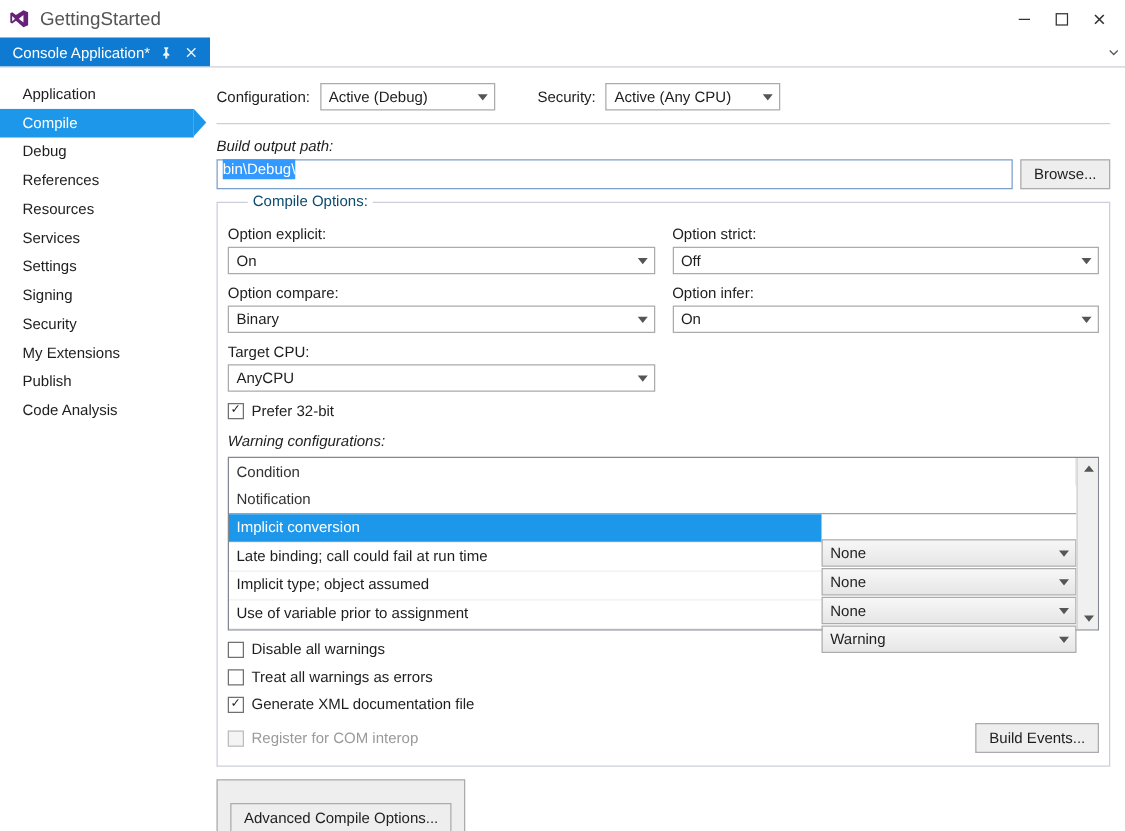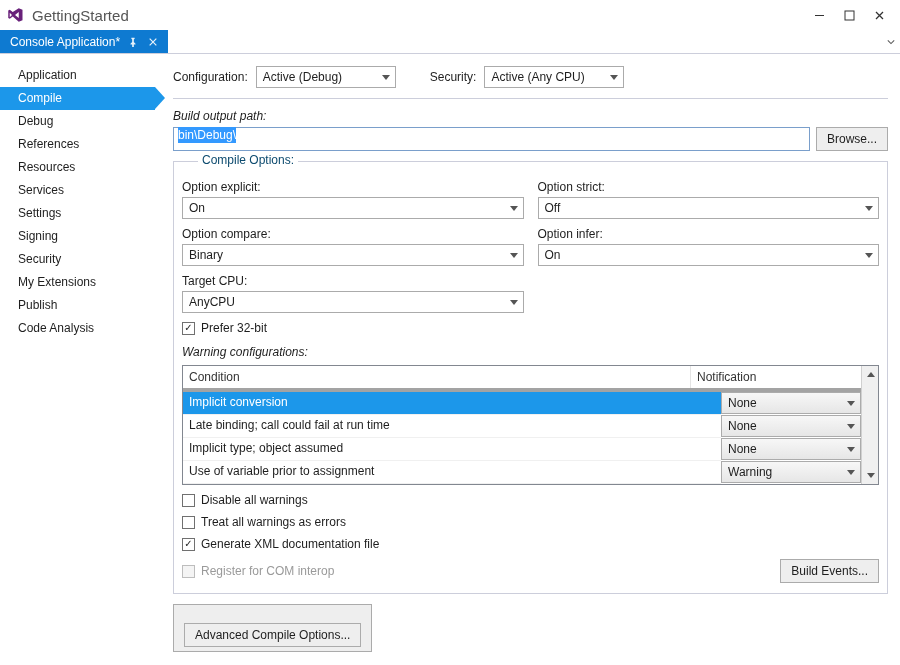--- a/index.html
+++ b/index.html
@@ -55,27 +55,27 @@
 
   .checkbox-row { display:flex; align-items:center; gap:6px; margin-top:8px; }
   .chk { width:13px; height:13px; border:1px solid #707070; background:#fff; display:inline-flex; align-items:center; justify-content:center;}
   .chk.checked::after { content:"✓"; font-size:10px; line-height:10px; color:#1e1e1e; }
   .chk.disabled { border-color:#bdbdbd; background:#f4f4f4;}
   .muted { color:#9a9a9a; }
 
   
   .warn-wrap { margin-top:6px; border:1px solid #828790; display:flex; }
   .warn-table { flex:1; }
-  .warn-head { display:flex; background:#fff; border-bottom:4px solid #a3a3a3;}
+  .warn-head { display:flex; background:#fff; border-bottom:1px solid #a3a3a3;flex-direction:column;}
   .warn-head .col { padding:4px 6px; color:#333; }
   .warn-head .c1 { flex:1; border-right:1px solid #e4e4e4;}
   .warn-head .c2 { width:170px; }
   .warn-row { display:flex; align-items:stretch; height:23px; }
   .warn-row .c1 { flex:1; padding:3px 6px; border-bottom:1px solid #f0f0f0;}
-  .warn-row .c2 { width:140px; }
+  .warn-row .c2 { width:204px;margin-top:20px; }
   .warn-row.selected .c1 { background:#1c97ea; color:#fff; }
   .cell-dd { height:22px; width:100%; border:1px solid #ababab; background:linear-gradient(#f7f7f7,#e6e6e6); display:flex; align-items:center; padding:0 4px 0 6px; position:relative;}
   .cell-dd::after { content:""; position:absolute; right:5px; top:8px; width:0;height:0;border-left:4px solid transparent;border-right:4px solid transparent;border-top:5px solid #555;}
   .vscroll { width:17px; background:#f0f0f0; border-left:1px solid #d0d0d0; position:relative;}
   .vscroll .up, .vscroll .down { position:absolute; left:0; width:17px; height:17px; display:flex; align-items:center; justify-content:center; color:#555;}
   .vscroll .up{top:0;} .vscroll .down{bottom:0;}
   .vscroll .arrow { width:0;height:0;border-left:4px solid transparent;border-right:4px solid transparent;}
   .vscroll .up .arrow{border-bottom:5px solid #555;}
   .vscroll .down .arrow{border-top:5px solid #555;}
 

